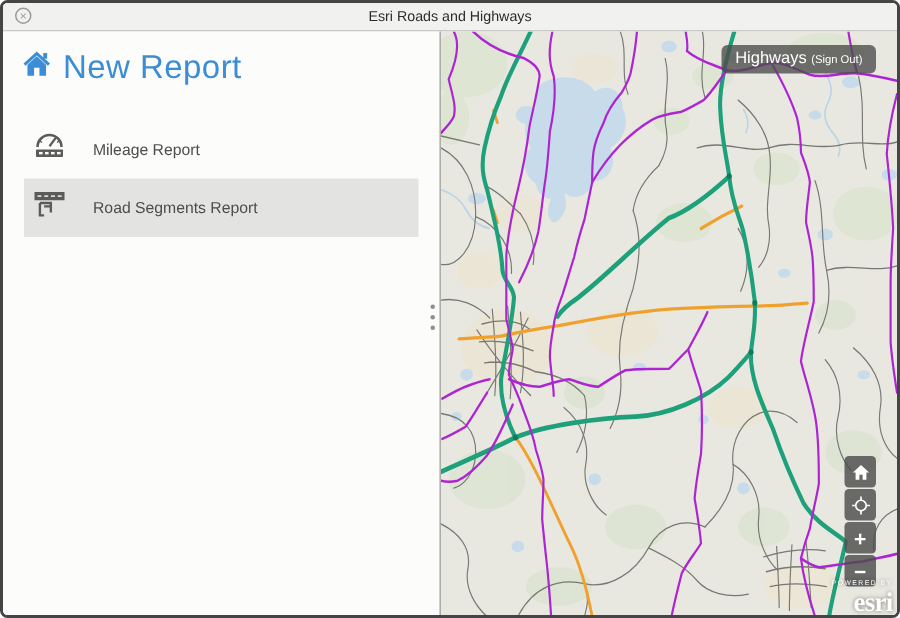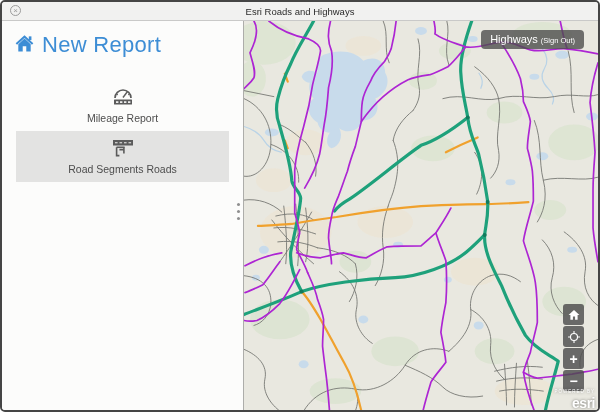--- a/index.html
+++ b/index.html
@@ -1,38 +1,38 @@
 <!DOCTYPE html>
 <html><head>
 <meta charset="utf-8">
 <style>
   html,body{margin:0;padding:0;background:#fff;font-family:"Liberation Sans",sans-serif;}
   .window{position:relative;width:600px;height:412px;box-sizing:border-box;border:2px solid #454545;border-radius:5px;overflow:hidden;background:#fbfbfa;}
   .titlebar{position:relative;height:18px;background:#f1f1f0;border-bottom:1px solid #c9c9c8;display:flex;align-items:center;}
   .close-btn{position:absolute;left:8px;top:3px;width:11px;height:11px;border:1px solid #9b9b9b;border-radius:50%;color:#9b9b9b;font-size:8px;line-height:10px;text-align:center;cursor:default;box-sizing:border-box;}
   .win-title{width:100%;text-align:center;font-size:9.5px;font-weight:normal;color:#2b2b2b;}
   .content{display:flex;height:390px;}
-  .panel{position:relative;width:241px;background:#fcfcfb;flex:none;}
+  .panel{position:relative;width:291px;background:#fcfcfb;flex:none;}
   .panel-header{display:flex;align-items:center;gap:7px;padding:11px 0 0 12px;}
   .panel-title{font-size:22px;color:#3d8dd5;font-weight:400;letter-spacing:0.3px;}
   .report-list{margin-top:22px;}
-  .report-item{display:flex;align-items:center;gap:1px;margin:0 14px;padding:7px 6px;cursor:pointer;flex-direction:column;}
+  .report-item{display:flex;align-items:center;gap:18px;margin:0 14px;padding:7px 6px;cursor:pointer;}
   .report-item.selected{background:#e3e3e2;}
   .report-item .label{font-size:10.5px;color:#4d4d4d;}
   .drag-handle{position:absolute;right:1px;top:180px;display:flex;flex-direction:column;gap:4px;padding:2px;cursor:col-resize;}
   .drag-handle i{width:3px;height:3px;border-radius:50%;background:#8f8f8f;}
   .map{position:relative;flex:1;border-left:1px solid #adadaa;background:#e9e8e0;overflow:hidden;}
   .map svg.basemap{position:absolute;inset:0;width:100%;height:100%;}
   .user-btn{position:absolute;top:9px;right:14px;background:rgba(77,77,77,0.80);border-radius:4px;padding:3px 9px 4px;color:#fff;font-size:11px;cursor:pointer;white-space:nowrap;}
   .user-btn .signout{font-size:7.5px;margin-left:3px;margin-top:36px;}
   .map-controls{position:absolute;top:283px;right:14px;display:flex;flex-direction:column;gap:1px;}
   .ctrl-btn{width:21px;height:21px;border-radius:3px;background:rgba(77,77,77,0.82);display:flex;align-items:center;justify-content:center;color:#fff;font-size:14px;font-weight:bold;cursor:pointer;user-select:none;}
   .esri-logo{position:absolute;right:3px;bottom:0px;text-align:right;color:#fff;line-height:1;text-shadow:0 0 3px rgba(0,0,0,0.5);}
   .esri-logo .powered{font-size:4.5px;letter-spacing:1px;display:block;margin-bottom:1px;}
-  .esri-logo .brand{font-size:14px;font-weight:bold;letter-spacing:-0.5px;}
+  .esri-logo .brand{font-size:18px;font-weight:bold;letter-spacing:-0.5px;font-family:Liberation Serif, serif;}
 </style>
 </head>
 <body>
 
 <div class="window">
   <div class="titlebar">
     <div class="close-btn">×</div>
     <div class="win-title">Esri Roads and Highways</div>
   </div>
   <div class="content">
@@ -77,21 +77,21 @@
                 <rect x="16.5" y="4.2" width="2.6" height="1.1"></rect>
               </g>
               <g fill="none" stroke="#5b5b5b" stroke-width="1.6">
                 <path d="M4.6 9.3 H12.6"></path>
                 <path d="M4.6 9.3 V17.6 H7.4"></path>
                 <path d="M11.9 9.3 V15.6"></path>
                 <path d="M7.4 11.6 H11.9"></path>
               </g>
             </svg>
           </span>
-          <span class="label">Road Segments Roads</span>
+          <span class="label">Road Segments Report</span>
         </div>
       </div>
       <div class="drag-handle">
           <i></i>
           <i></i>
           <i></i>
         </div>
     </div>
 
     <div class="map">

